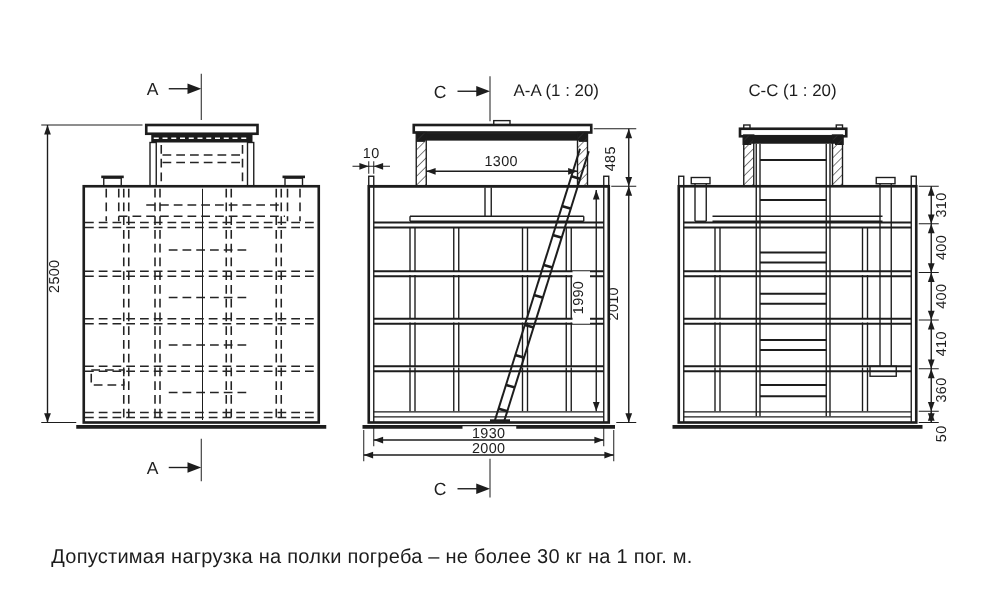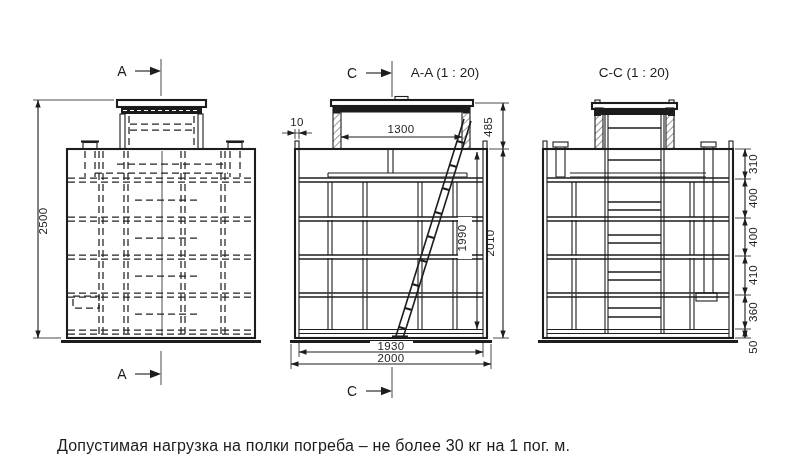--- a/index.html
+++ b/index.html
@@ -14,21 +14,21 @@
   .dsh  {stroke:#242424;stroke-width:1.25;fill:none;stroke-dasharray:7 4;}
   .dshw {stroke:#ffffff;stroke-width:1.2;fill:none;stroke-dasharray:4 3;}
   .dark {fill:#1b1b1b;stroke:none;}
   .wht  {fill:#ffffff;stroke:none;}
   .hrect{fill:url(#hch);stroke:#1d1d1d;stroke-width:1.1;}
   .arr  {fill:#1d1d1d;stroke:none;}
   text  {fill:#1d1d1d;}
   .dim  {font-size:11.5px;letter-spacing:.3px;}
   .ttl  {font-size:13.5px;}
   .sec  {font-size:14px;}
-  #note{position:absolute;left:57px;top:437px;font-size:16px;color:#1c1c1c;letter-spacing:.2px;}
+  #note{position:absolute;left:41px;top:437px;font-size:16px;color:#1c1c1c;letter-spacing:.2px;}
 </style>
 </head>
 <body>
 
 <div id="stage">
 <svg width="788" height="474" viewBox="0 0 788 474">
   <defs>
     <pattern id="hch" width="5" height="5" patternUnits="userSpaceOnUse" patternTransform="rotate(45)">
       <line x1="0" y1="0" x2="0" y2="5" stroke="#333" stroke-width="1"></line>
     </pattern>

